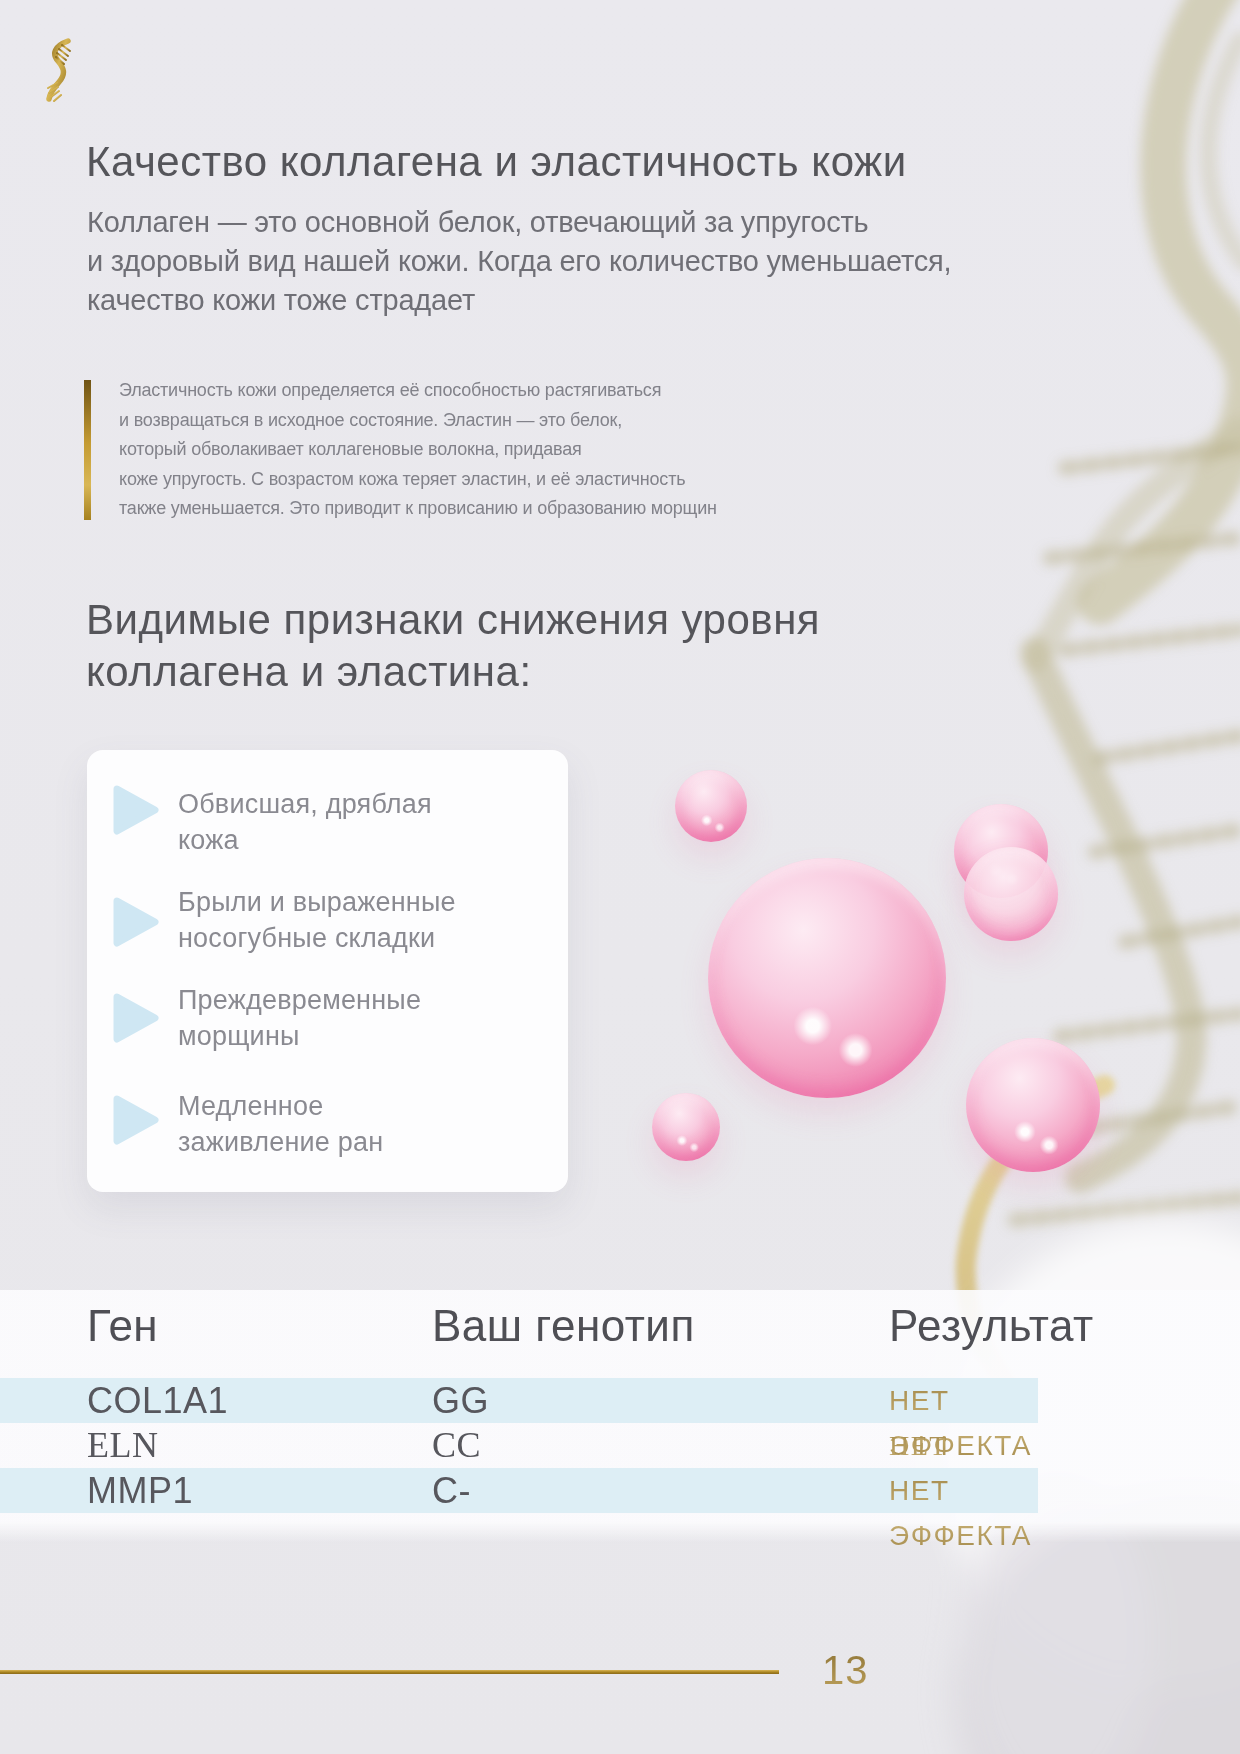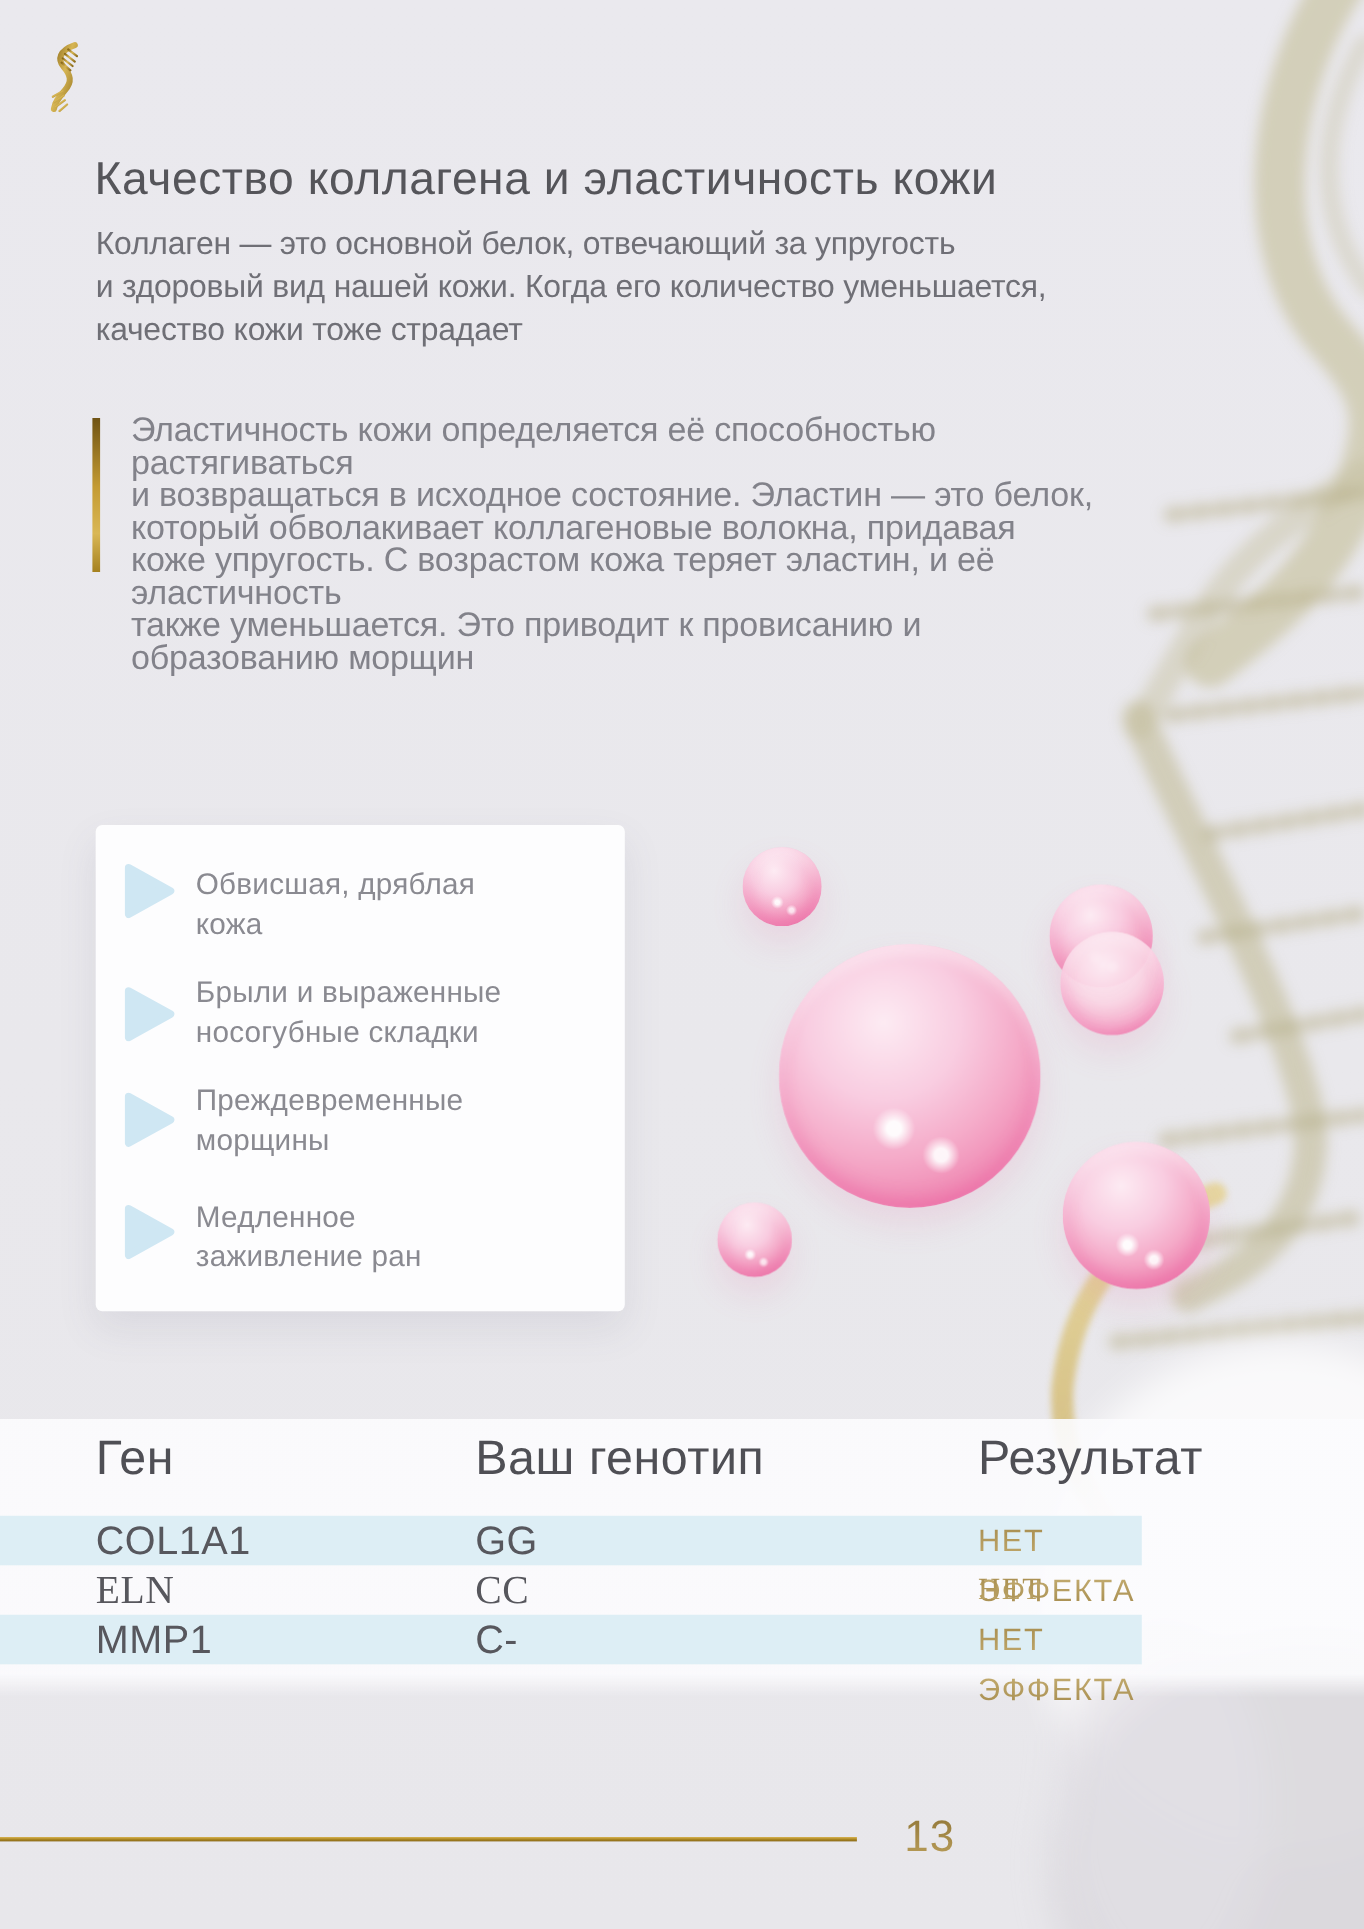--- a/index.html
+++ b/index.html
@@ -22,32 +22,32 @@
     font-size:29px;font-weight:300;line-height:39px;letter-spacing:-.2px;
     color:#6f6f76;white-space:pre-line;margin:0;
   }
   .quote-bar{
     position:absolute;left:84px;top:380px;z-index:5;
     width:7px;height:140px;
     background:linear-gradient(180deg,#6f5314 0%,#c49b33 45%,#d9b755 75%,#a5811f 100%);
   }
   .quote{
     position:absolute;left:119px;top:376px;z-index:5;width:910px;
-    font-size:31px;font-weight:300;line-height:29.5px;letter-spacing:-.2px;
+    font-size:18px;font-weight:300;line-height:29.5px;letter-spacing:-.2px;
     color:#82828a;white-space:pre-line;margin:0;
   }
   .signs-heading{
     position:absolute;left:86px;top:594px;z-index:5;
     font-size:42px;font-weight:300;line-height:52px;letter-spacing:.5px;
     color:#55555a;white-space:pre-line;margin:0;
   }
   
   .card{
     position:absolute;left:87px;top:750px;z-index:4;
-    width:481px;height:442px;border-radius:6px;
+    width:481px;height:442px;border-radius:16px;
     background:#fdfdfe;
     box-shadow:0 16px 36px rgba(90,90,120,.10);
   }
   .sign-tri{position:absolute;left:26px;}
   .sign-text{
     position:absolute;left:91px;width:360px;
     font-size:27px;font-weight:300;line-height:36px;letter-spacing:.2px;
     color:#8a8a91;white-space:pre-line;
   }
   .t1{top:35px;}  .x1{top:36px;}
@@ -195,20 +195,22 @@
 и здоровый вид нашей кожи. Когда его количество уменьшается,
 качество кожи тоже страдает</p>
 
   <div class="quote-bar"></div>
   <p class="quote">Эластичность кожи определяется её способностью растягиваться
 и возвращаться в исходное состояние. Эластин — это белок,
 который обволакивает коллагеновые волокна, придавая
 коже упругость. С возрастом кожа теряет эластин, и её эластичность
 также уменьшается. Это приводит к провисанию и образованию морщин</p>
 
+  <h2 class="signs-heading">Видимые признаки снижения уровня
+коллагена и эластина:</h2>
 
   <div>
     <div class="bubble bubble-small-top"></div>
     <div class="bubble bubble-big"></div>
     <div class="bubble bubble-pair-back"></div>
     <div class="bubble bubble--light bubble-pair-front"></div>
     <div class="bubble bubble-bottom-right"></div>
     <div class="bubble bubble-bottom-left"></div>
   </div>
 

